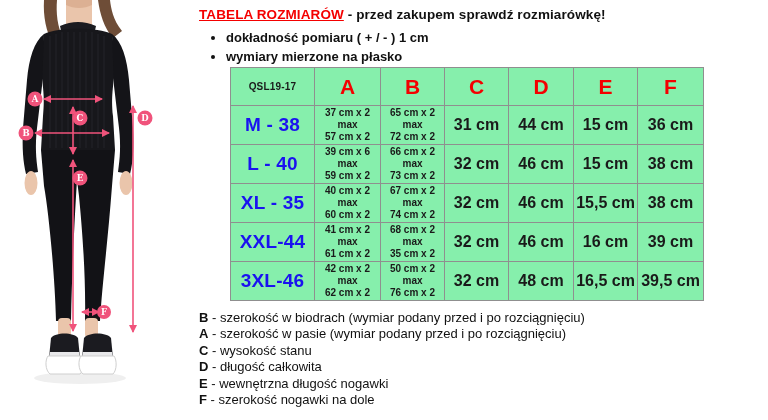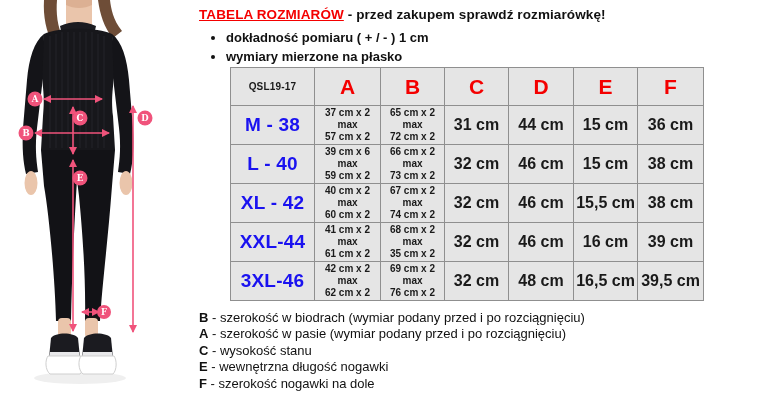--- a/index.html
+++ b/index.html
@@ -38,21 +38,21 @@
   .bullets{
     position:absolute;left:226px;top:28px;
     font-size:13px;font-weight:bold;color:#111;
     list-style:disc;
   }
   .bullets li{line-height:19px;}
   
   table.size{
     position:absolute;left:230px;top:67px;
     border-collapse:collapse;table-layout:fixed;
-    background:#e5e5e5;
+    background:#86efac;
   }
   table.size td,table.size th{
     border:1px solid var(--table-border);
     text-align:center;vertical-align:middle;
     padding:0;overflow:hidden;
   }
   th.code-cell{
     height:38px;font-size:10px;font-weight:bold;color:#1a1a1a;
     letter-spacing:.2px;
   }
@@ -221,21 +221,21 @@
             <div>66 cm x 2</div>
             <div>max</div>
             <div>73 cm x 2</div>
           </td>
           <td class="val-cell">32 cm</td>
           <td class="val-cell">46 cm</td>
           <td class="val-cell">15 cm</td>
           <td class="val-cell">38 cm</td>
         </tr>
         <tr>
-          <td class="size-cell">XL - 42</td>
+          <td class="size-cell">XL - 35</td>
           <td class="val-cell multi">
             <div>40 cm x 2</div>
             <div>max</div>
             <div>60 cm x 2</div>
           </td>
           <td class="val-cell multi">
             <div>67 cm x 2</div>
             <div>max</div>
             <div>74 cm x 2</div>
           </td>
@@ -262,33 +262,34 @@
           <td class="val-cell">39 cm</td>
         </tr>
         <tr>
           <td class="size-cell">3XL-46</td>
           <td class="val-cell multi">
             <div>42 cm x 2</div>
             <div>max</div>
             <div>62 cm x 2</div>
           </td>
           <td class="val-cell multi">
-            <div>69 cm x 2</div>
+            <div>50 cm x 2</div>
             <div>max</div>
             <div>76 cm x 2</div>
           </td>
           <td class="val-cell">32 cm</td>
           <td class="val-cell">48 cm</td>
           <td class="val-cell">16,5 cm</td>
           <td class="val-cell">39,5 cm</td>
         </tr>
       </tbody>
   </table>
 
   <div class="legend" id="legend">
       <div class="legend-row"><b>B</b><span> - szerokość w biodrach (wymiar podany przed i po rozciągnięciu)</span></div>
       <div class="legend-row"><b>A</b><span> - szerokość w pasie (wymiar podany przed i po rozciągnięciu)</span></div>
       <div class="legend-row"><b>C</b><span> - wysokość stanu</span></div>
+      <div class="legend-row"><b>D</b><span> - długość całkowita</span></div>
       <div class="legend-row"><b>E</b><span> - wewnętrzna długość nogawki</span></div>
       <div class="legend-row"><b>F</b><span> - szerokość nogawki na dole</span></div>
     </div>
 
 </div>
 
 </body></html>

